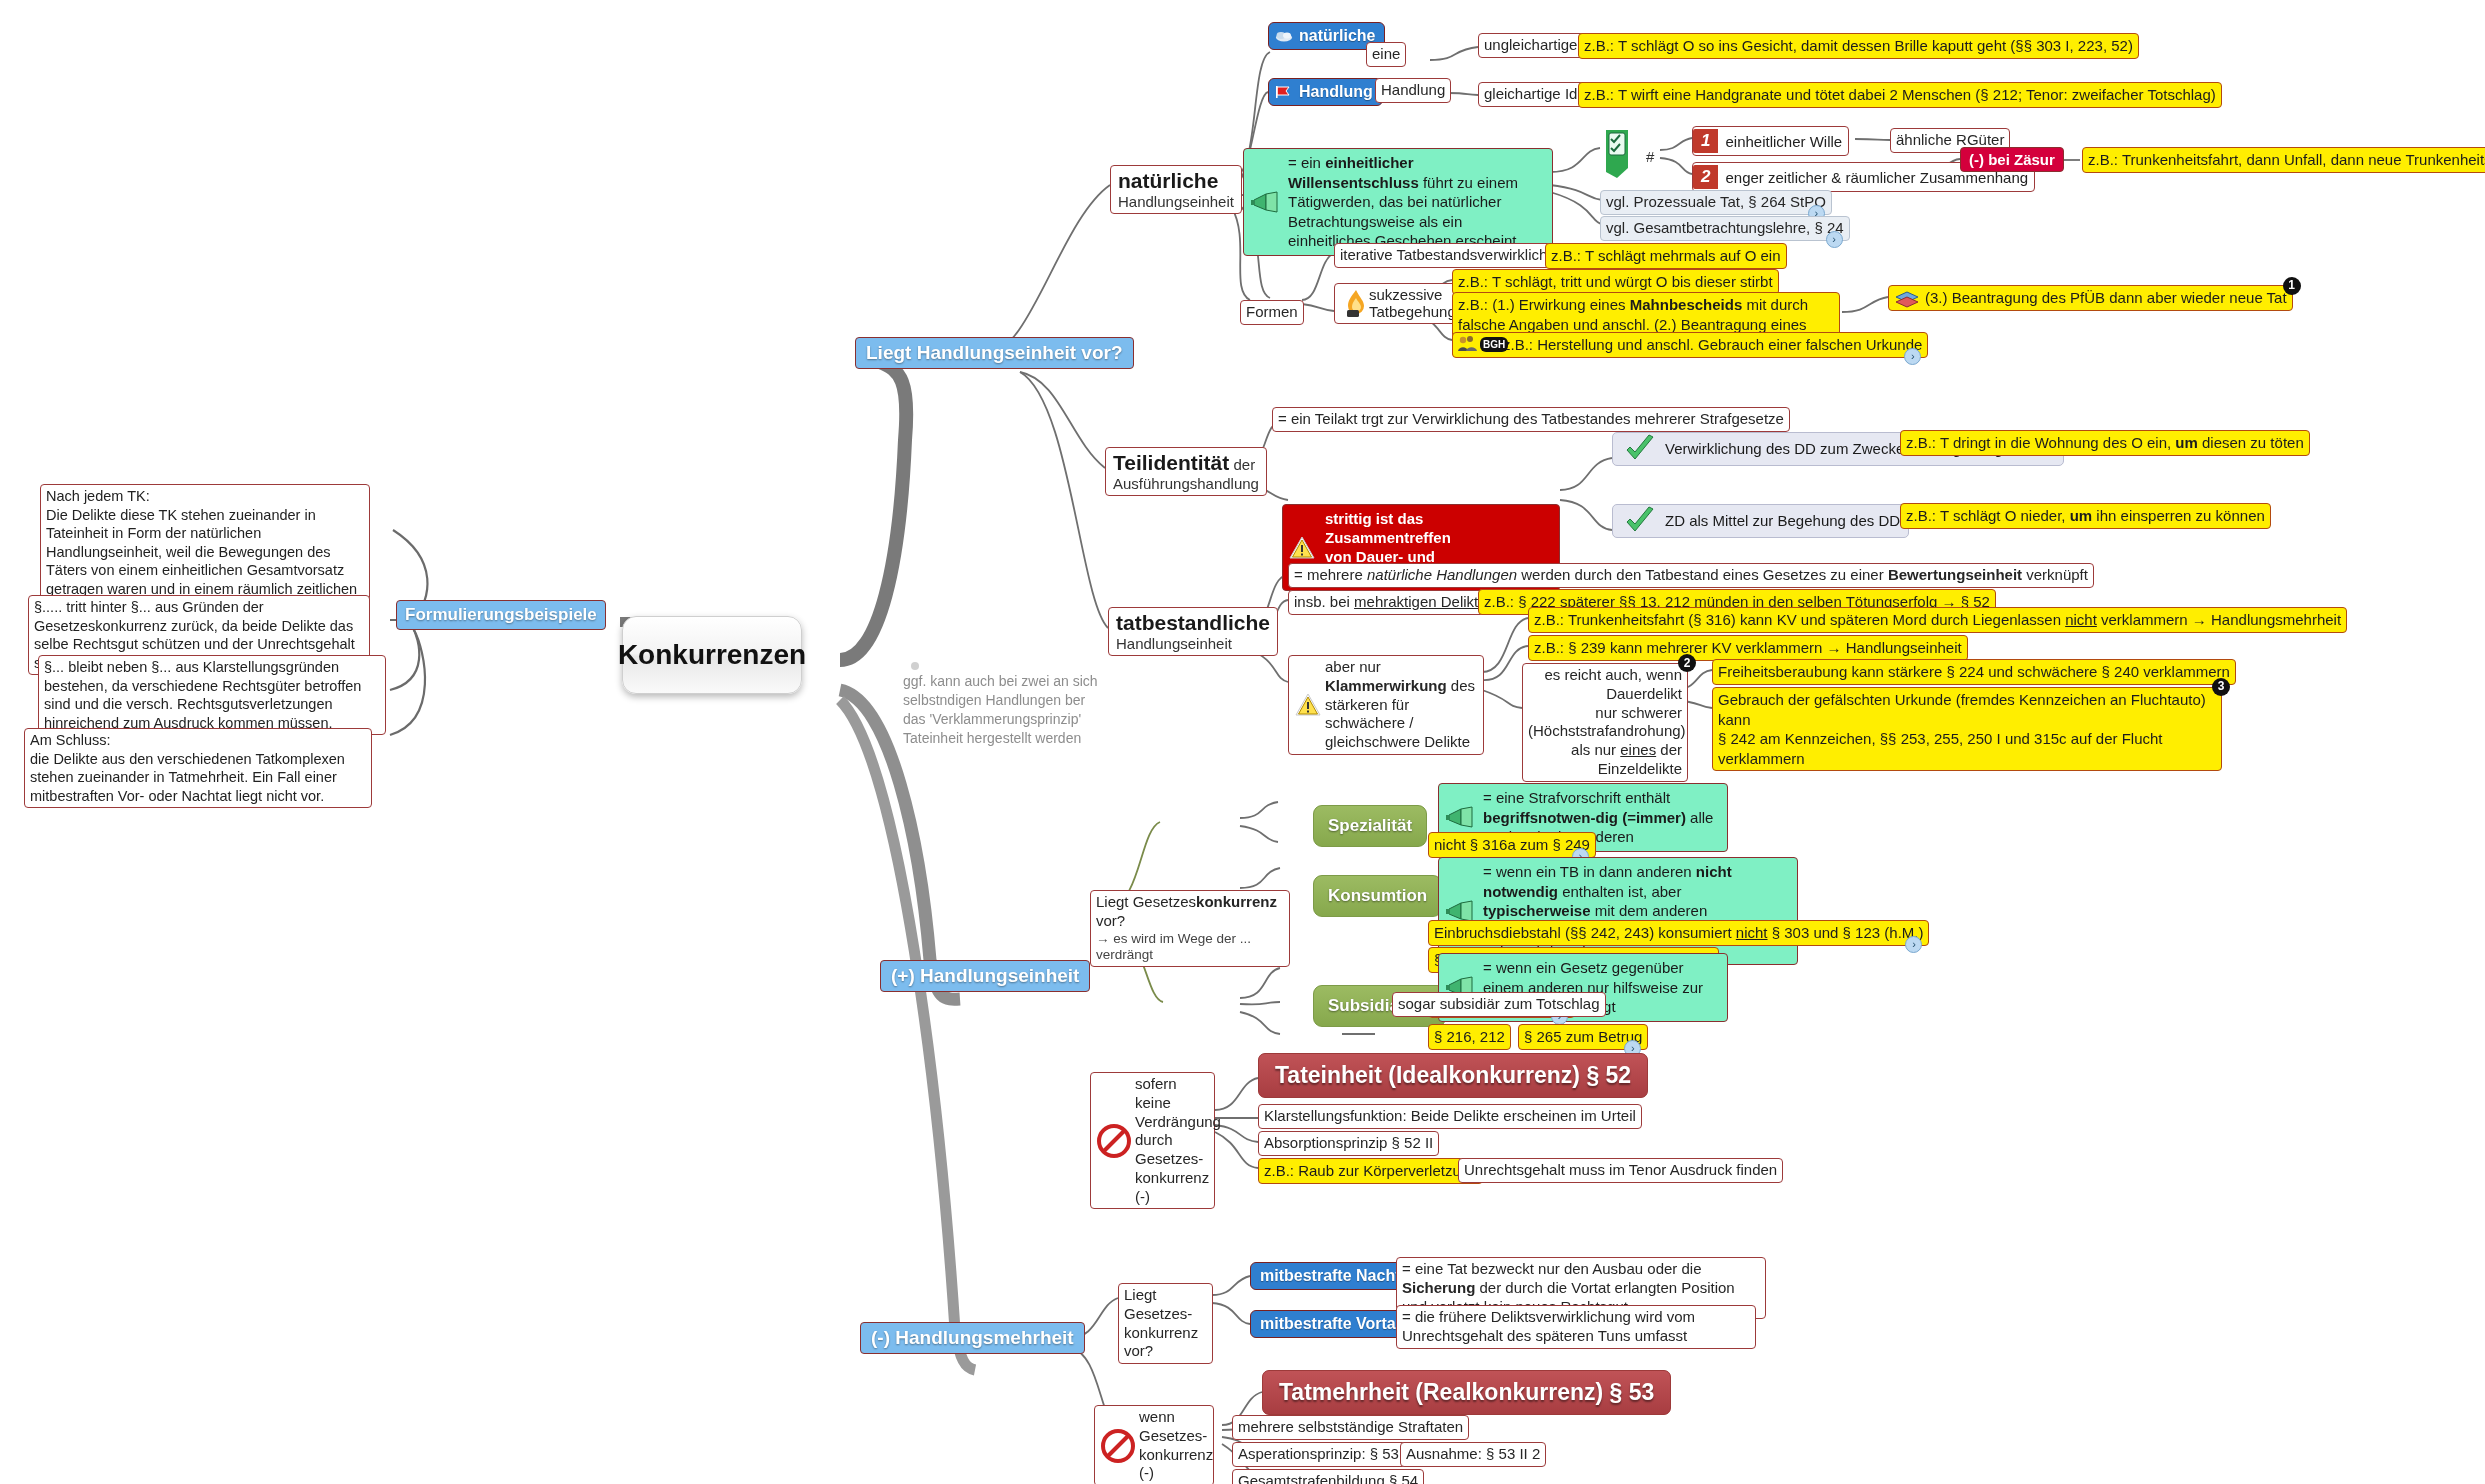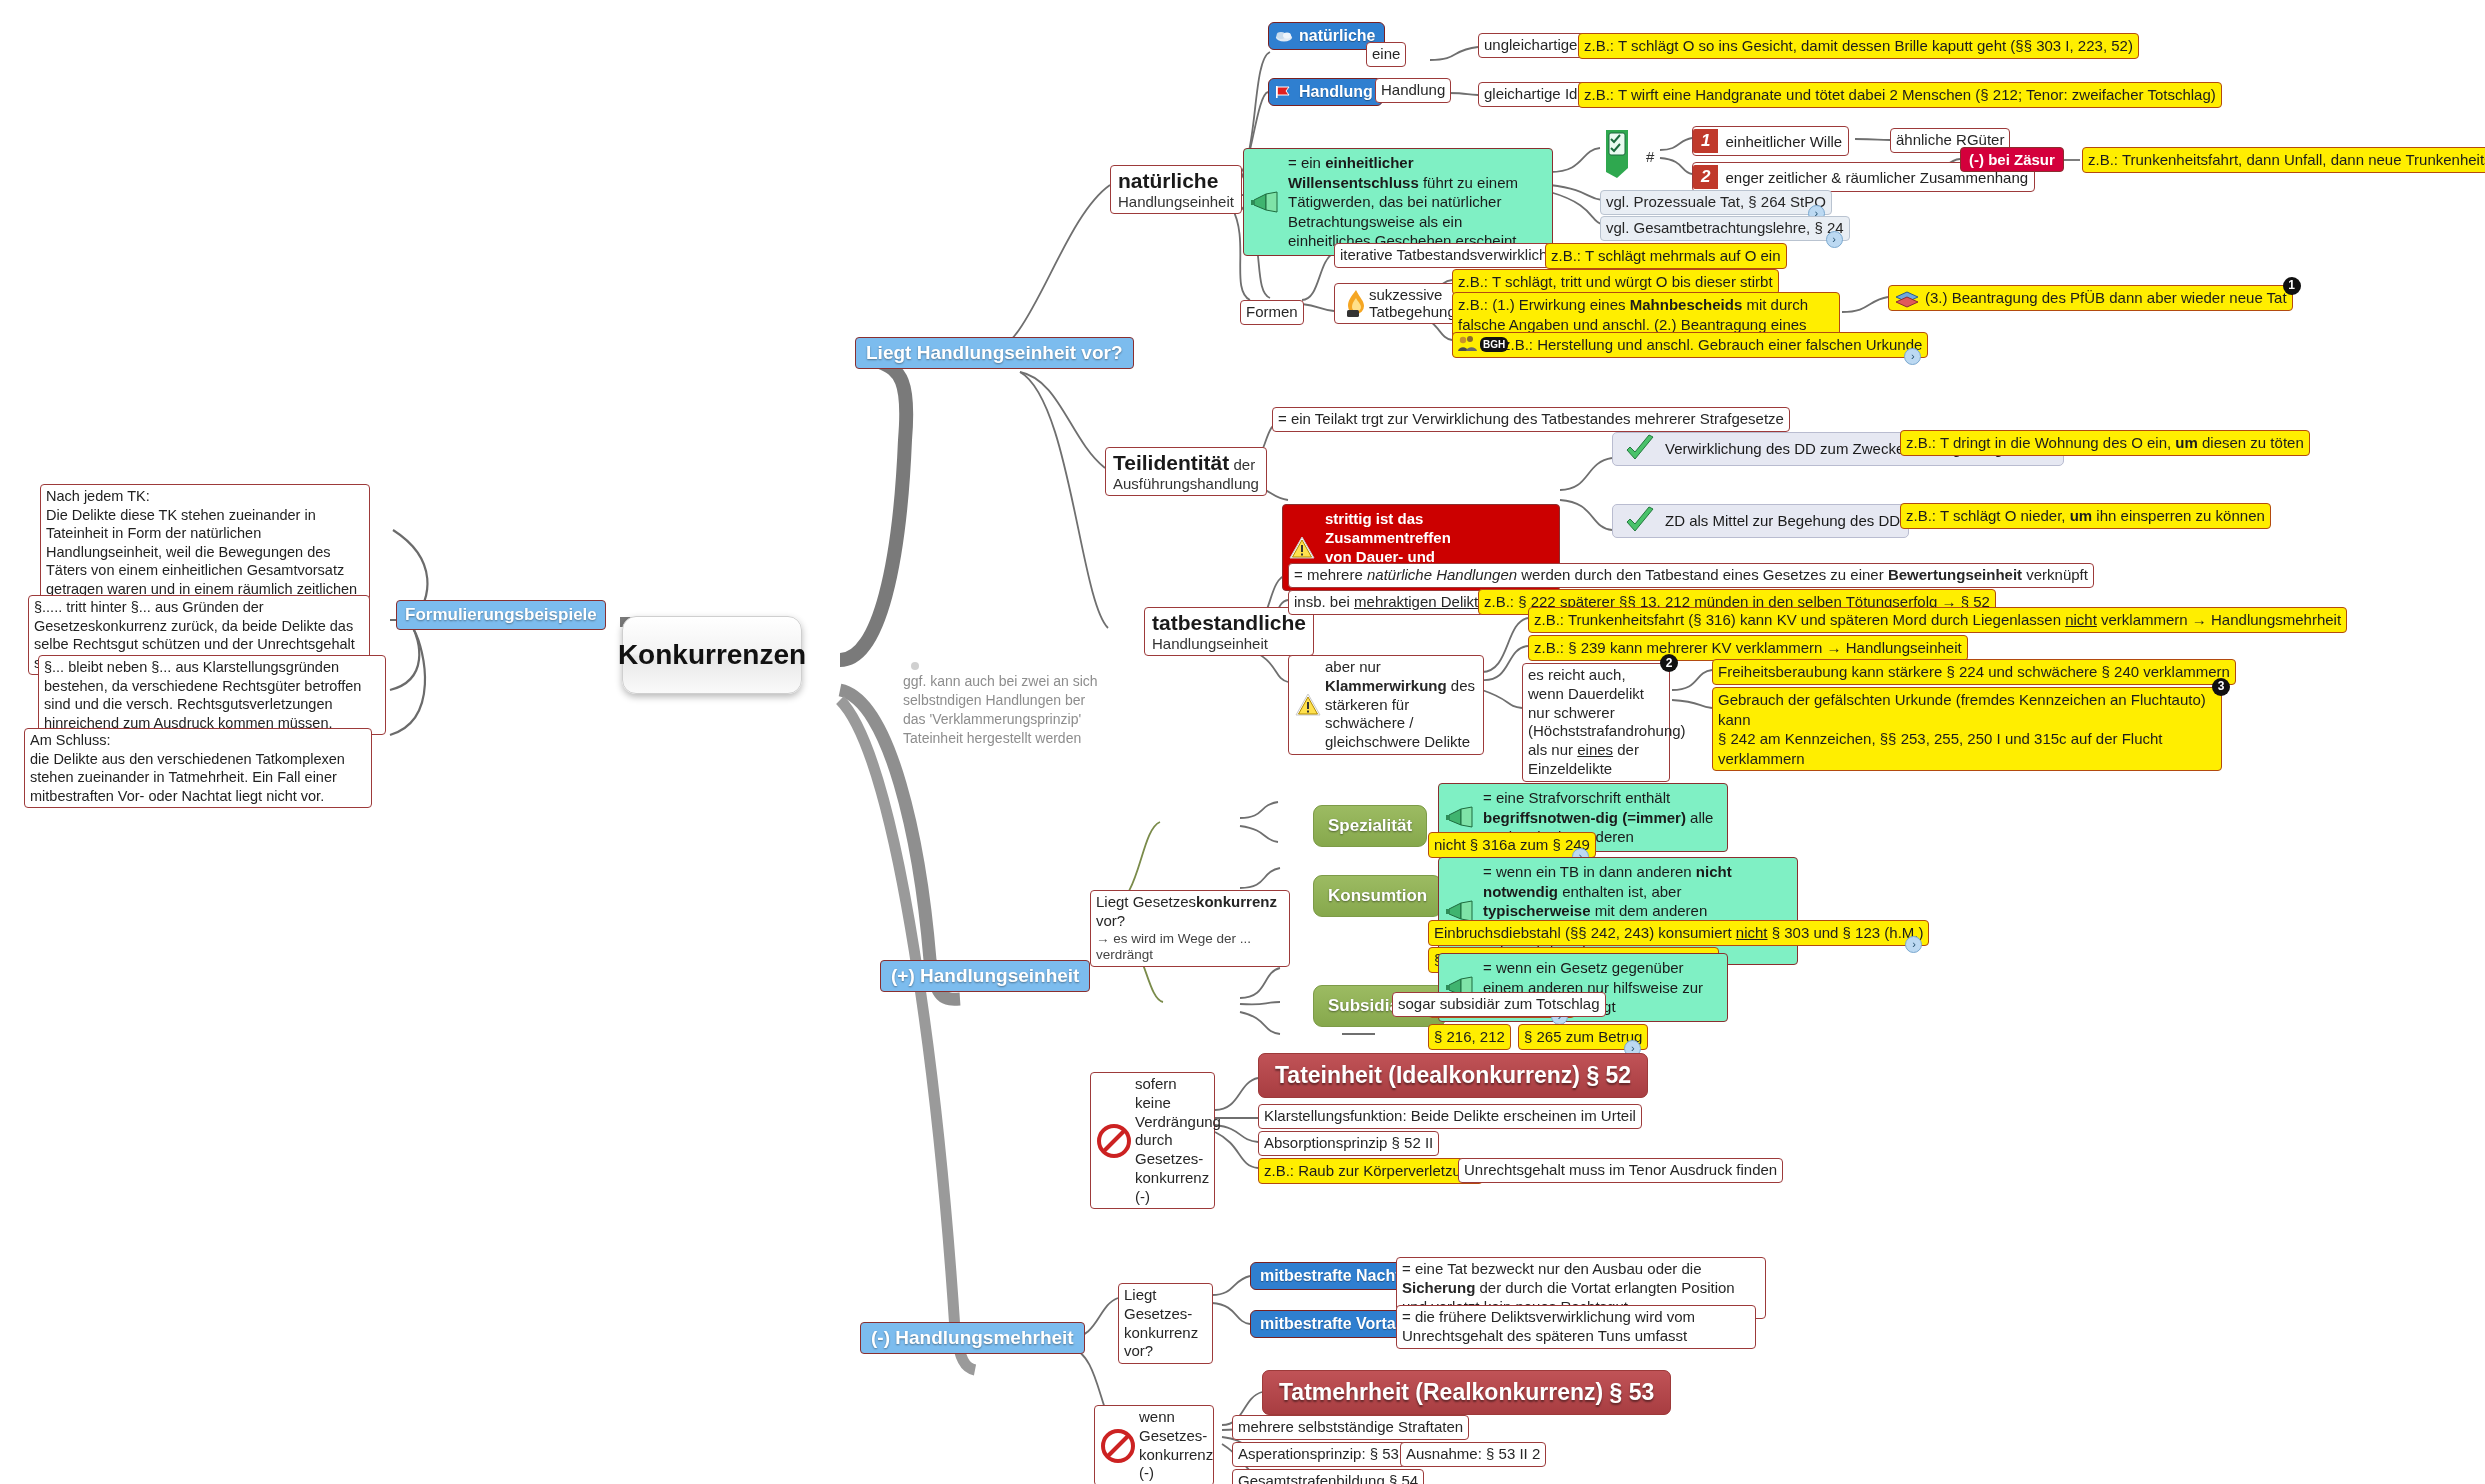--- a/index.html
+++ b/index.html
@@ -440,21 +440,21 @@
   <span>ZD als Mittel zur Begehung des DD</span>
 </div>
 
 <div class="node yellow" style="left:1900px;top:430px;">
   <span>z.B.: T dringt in die Wohnung des O ein, </span><b>um</b><span> diesen zu töten</span>
 </div>
 <div class="node yellow" style="left:1900px;top:503px;">
   <span>z.B.: T schlägt O nieder, </span><b>um</b><span> ihn einsperren zu können</span>
 </div>
 
-<div class="node headnode" style="left:1144px;top:607px;">
+<div class="node headnode" style="left:1108px;top:607px;">
   <div class="h1">tatbestandliche</div>
   <div class="h2">Handlungseinheit</div>
 </div>
 
 <div class="node plain" style="left:1288px;top:563px;">
   <span>= mehrere </span><i>natürliche Handlungen</i><span> werden durch den Tatbestand eines Gesetzes zu einer </span><b>Bewertungseinheit</b><span> verknüpft</span>
 </div>
 <div class="node plain" style="left:1288px;top:590px;">
   <span>insb. bei </span><u>mehraktigen Delikten</u><span> und </span><u>Dauerdelikten</u>
 </div>
@@ -472,21 +472,21 @@
   <span>aber nur </span><b>Klammerwirkung</b><span> des stärkeren für schwächere / gleichschwere Delikte</span>
 </div>
 
 <div class="node yellow" style="left:1528px;top:607px;">
   <span>z.B.: Trunkenheitsfahrt (§ 316) kann KV und späteren Mord durch Liegenlassen </span><u>nicht</u><span> verklammern → Handlungsmehrheit</span>
 </div>
 <div class="node yellow" style="left:1528px;top:635px;">
   <span>z.B.: § 239 kann mehrerer KV verklammern → Handlungseinheit</span>
 </div>
 
-<div class="node plain wrapbox" style="left:1522px;top:663px;width:148px;">
+<div class="node plain wrapbox" style="left:1522px;top:663px;width:166px;text-align:right;">
   <div>es reicht auch, wenn Dauerdelikt</div>
   <div>nur schwerer (Höchststrafandrohung)</div>
   <div><span>als nur </span><u>eines</u><span> der Einzeldelikte</span></div>
   <span class="badge" style="right:-9px;top:-10px;">2</span>
 </div>
 
 <div class="node yellow" style="left:1712px;top:659px;">
   <span>Freiheitsberaubung kann stärkere § 224 und schwächere § 240 verklammern</span>
 </div>
 <div class="node yellow wrapbox" style="left:1712px;top:687px;width:510px;white-space:normal;">

